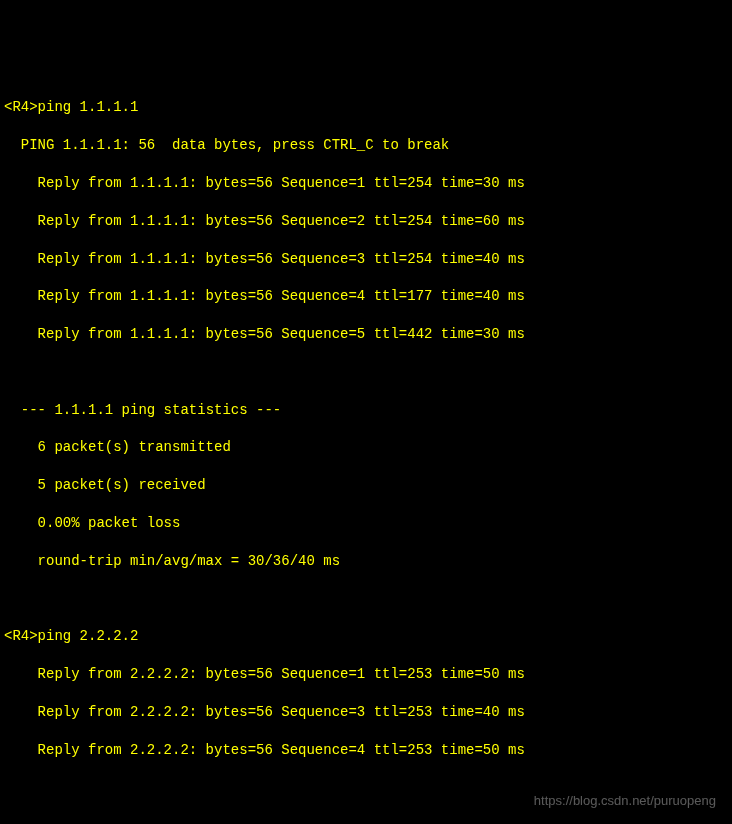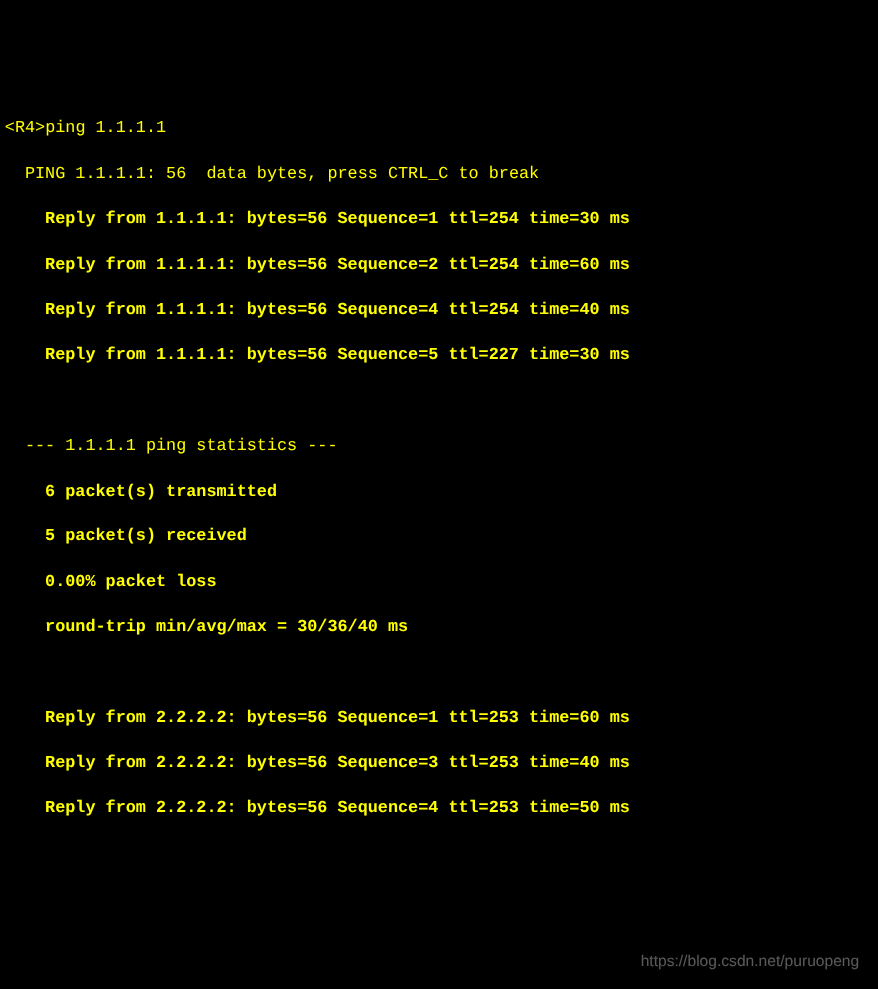--- a/index.html
+++ b/index.html
@@ -26,43 +26,45 @@
       bottom: 14px;
       color: rgba(255,255,255,0.35);
       font-family: Arial, sans-serif;
       font-size: 13px;
       white-space: nowrap;
       padding-left: 28px;
     }
     .line { display: block; }
     .ind0 { padding-left: 0; }
     .ind2 { padding-left: 2ch; }
-    .ind4 { padding-left: 4ch; font-weight: bold; }
+    .ind4 { padding-left: 4ch; }
     .blank { height: 1.35em; }
   </style>
 </head>
 <body>
 
 
 
 <div class="terminal">
 <span class="line ind0"><span>&lt;R4&gt;</span><span>ping 1.1.1.1</span></span>
 <span class="line ind2">PING 1.1.1.1: 56  data bytes, press CTRL_C to break</span>
 <span class="line ind4">Reply from 1.1.1.1: bytes=56 Sequence=1 ttl=254 time=30 ms</span>
 <span class="line ind4">Reply from 1.1.1.1: bytes=56 Sequence=2 ttl=254 time=60 ms</span>
-<span class="line ind4">Reply from 1.1.1.1: bytes=56 Sequence=4 ttl=254 time=40 ms</span>
-<span class="line ind4">Reply from 1.1.1.1: bytes=56 Sequence=5 ttl=227 time=30 ms</span>
+<span class="line ind4">Reply from 1.1.1.1: bytes=56 Sequence=3 ttl=254 time=40 ms</span>
+<span class="line ind4">Reply from 1.1.1.1: bytes=56 Sequence=4 ttl=177 time=40 ms</span>
+<span class="line ind4">Reply from 1.1.1.1: bytes=56 Sequence=5 ttl=442 time=30 ms</span>
 <span class="line blank"></span>
 <span class="line ind2">--- 1.1.1.1 ping statistics ---</span>
 <span class="line ind4">6 packet(s) transmitted</span>
 <span class="line ind4">5 packet(s) received</span>
 <span class="line ind4">0.00% packet loss</span>
 <span class="line ind4">round-trip min/avg/max = 30/36/40 ms</span>
 <span class="line blank"></span>
-<span class="line ind4">Reply from 2.2.2.2: bytes=56 Sequence=1 ttl=253 time=60 ms</span>
+<span class="line ind0"><span>&lt;R4&gt;</span><span>ping 2.2.2.2</span></span>
+<span class="line ind4">Reply from 2.2.2.2: bytes=56 Sequence=1 ttl=253 time=50 ms</span>
 <span class="line ind4">Reply from 2.2.2.2: bytes=56 Sequence=3 ttl=253 time=40 ms</span>
 <span class="line ind4">Reply from 2.2.2.2: bytes=56 Sequence=4 ttl=253 time=50 ms</span>
 
 
 
 
 
 
 
 

